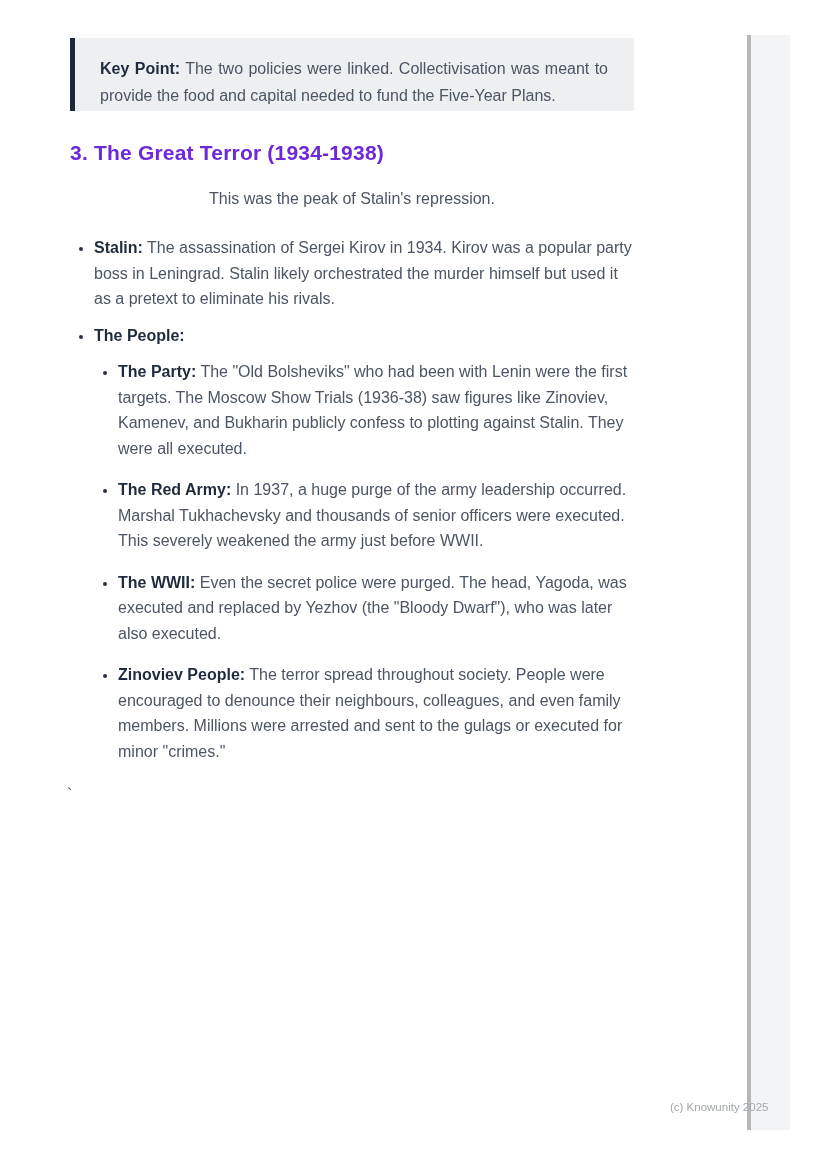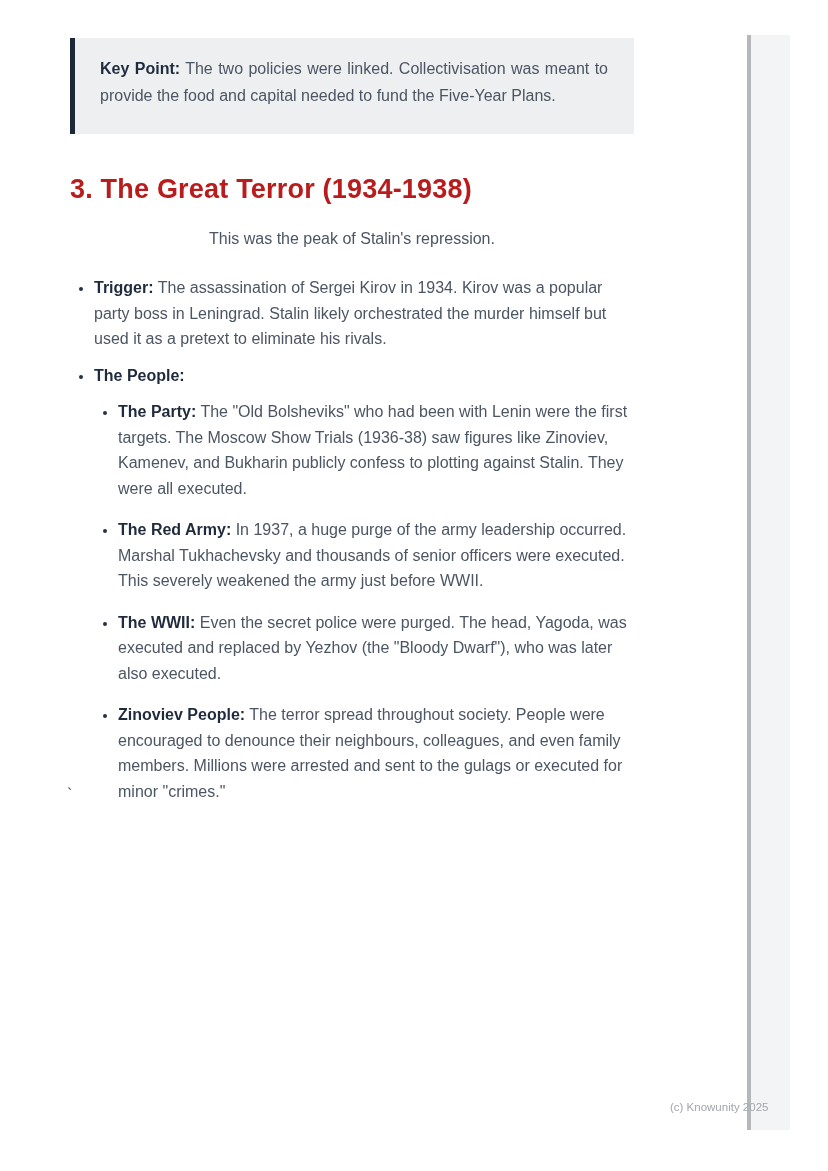--- a/index.html
+++ b/index.html
@@ -14,35 +14,35 @@
   }
   .content {
     position: absolute;
     left: 70px;
     top: 38px;
     width: 564px;
   }
   .keypoint {
     background: #edeff1;
     border-left: 5px solid #1b2838;
-    padding: 17px 26px 25px 25px;
+    padding: 17px 26px 2px 25px;
     font-size: 16px;
     line-height: 27px;
     color: #4b5563;
     text-align: justify;
   }
   .kp-label {
     font-weight: 700;
     color: #1f2b3c;
   }
   .heading {
-    margin-top: 40px;
-    font-size: 27px;
+    margin-top: 30px;
+    font-size: 21px;
     font-weight: 700;
-    color: #b91c1c;
+    color: #6d28d9;
     letter-spacing: 0.2px;
   }
   .intro {
     margin-top: 22px;
     font-size: 16px;
     line-height: 24px;
     color: #4b5563;
     text-align: center;
   }
   ul.list {
@@ -113,21 +113,21 @@
       <span class="kp-label">Key Point:</span>
       <span>The two policies were linked. Collectivisation was meant to provide the food and capital needed to fund the Five-Year Plans.</span>
     </div>
 
     <h2 class="heading">3. The Great Terror (1934-1938)</h2>
 
     <p class="intro">This was the peak of Stalin's repression.</p>
 
     <ul class="list level1">
       <li>
-        <strong class="term">Trigger:</strong>
+        <strong class="term">Stalin:</strong>
         <span>The assassination of Sergei Kirov in 1934. Kirov was a popular party boss in Leningrad. Stalin likely orchestrated the murder himself but used it as a pretext to eliminate his rivals.</span>
       </li>
       <li>
         <strong class="term">The People:</strong>
         <ul class="list level2">
           <li>
             <strong class="term">The Party:</strong>
             <span>The "Old Bolsheviks" who had been with Lenin were the first targets. The Moscow Show Trials (1936-38) saw figures like Zinoviev, Kamenev, and Bukharin publicly confess to plotting against Stalin. They were all executed.</span>
           </li>
           <li>

